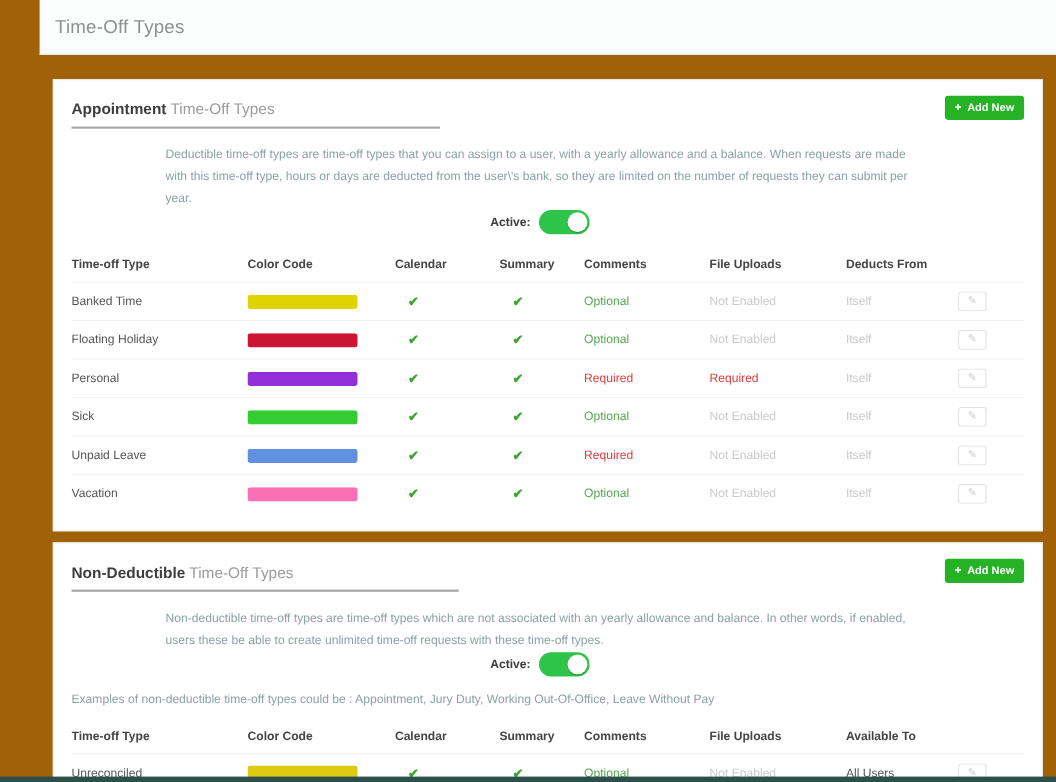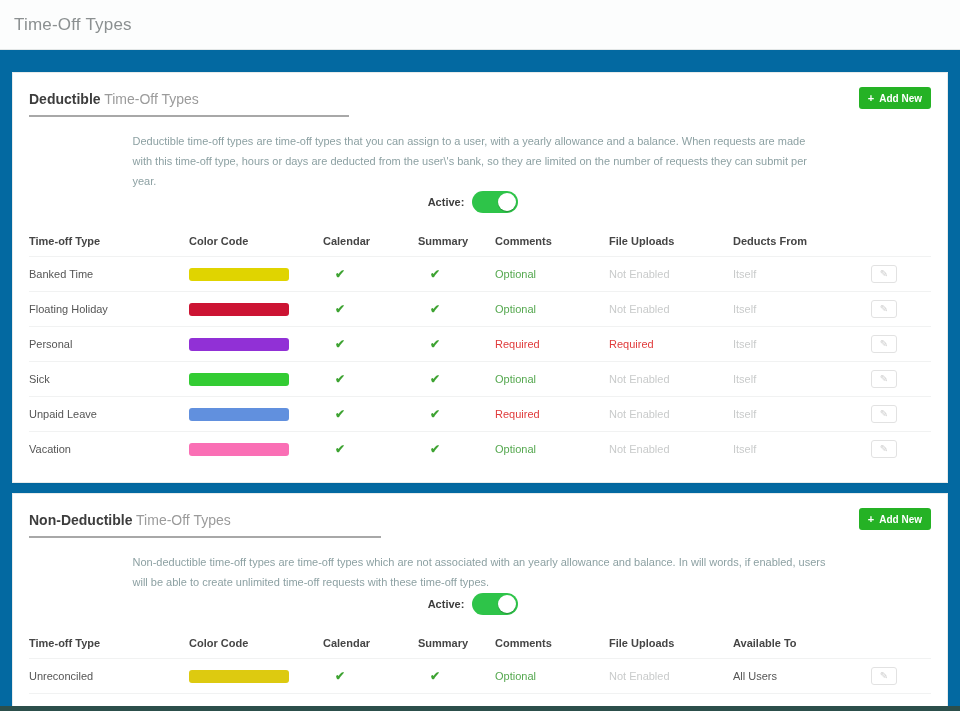--- a/index.html
+++ b/index.html
@@ -1,18 +1,18 @@
 <!DOCTYPE html>
 <html><head>
 <meta charset="utf-8">
 <style>
   * { margin:0; padding:0; box-sizing:border-box; }
   html,body { background:#e9eeee; }
   body { font-family:"Liberation Sans", sans-serif; }
-  .viewport { width:960px; height:711px; background:#0369a1; position:relative; overflow:hidden; }
+  .viewport { width:960px; height:711px; background:#a16207; position:relative; overflow:hidden;padding-left:36px; }
 
   .topbar { height:50px; background:#fcfdfd; border-bottom:1px solid #e3e7e7; display:flex; align-items:center; padding:0 14px; }
   .topbar h1 { font-size:17px; font-weight:400; color:#8b9091; letter-spacing:.2px; }
 
   main { padding:22px 12px 0; }
   .panel { background:#fff; border:1px solid #e7ebeb; box-shadow:0 1px 2px rgba(0,0,0,.04); padding:14px 16px 16px; margin-bottom:10px; }
 
   .panel-head { display:flex; justify-content:space-between; align-items:flex-start; }
   .panel-title { font-size:14px; font-weight:bold; color:#3d3d3d; padding:4px 150px 8px 0; width:max-content; border-bottom:2px solid #a8a8a8; }
   .panel-title .title-rest { font-weight:normal; color:#9b9b9b; }
@@ -52,21 +52,21 @@
 <div class="viewport">
 
   <div class="topbar">
     <h1>Time-Off Types</h1>
   </div>
 
   <main>
 
     <section class="panel">
       <div class="panel-head">
-        <h2 class="panel-title"><strong>Deductible</strong><span class="title-rest"> Time-Off Types</span></h2>
+        <h2 class="panel-title"><strong>Appointment</strong><span class="title-rest"> Time-Off Types</span></h2>
         <button class="add-new">
           <span class="plus">+</span>
           <span>Add New</span>
         </button>
       </div>
       <div class="desc-row">
         <p class="desc">Deductible time-off types are time-off types that you can assign to a user, with a yearly allowance and a balance. When requests are made with this time-off type, hours or days are deducted from the user\'s bank, so they are limited on the number of requests they can submit per year.</p>
         <div class="active-wrap">
           <span class="active-label">Active:</span>
           <span class="toggle">
@@ -150,28 +150,29 @@
 
     <section class="panel">
       <div class="panel-head">
         <h2 class="panel-title"><strong>Non-Deductible</strong><span class="title-rest"> Time-Off Types</span></h2>
         <button class="add-new">
           <span class="plus">+</span>
           <span>Add New</span>
         </button>
       </div>
       <div class="desc-row">
-        <p class="desc">Non-deductible time-off types are time-off types which are not associated with an yearly allowance and balance. In will words, if enabled, users will be able to create unlimited time-off requests with these time-off types.</p>
+        <p class="desc">Non-deductible time-off types are time-off types which are not associated with an yearly allowance and balance. In other words, if enabled, users these be able to create unlimited time-off requests with these time-off types.</p>
         <div class="active-wrap">
           <span class="active-label">Active:</span>
           <span class="toggle">
               <span class="knob"></span>
             </span>
         </div>
       </div>
+      <p class="examples">Examples of non-deductible time-off types could be : Appointment, Jury Duty, Working Out-Of-Office, Leave Without Pay</p>
       <div class="table">
           <div class="trow thead">
             <div class="tcell">Time-off Type</div>
             <div class="tcell">Color Code</div>
             <div class="tcell">Calendar</div>
             <div class="tcell">Summary</div>
             <div class="tcell">Comments</div>
             <div class="tcell">File Uploads</div>
             <div class="tcell">Available To</div>
             <div class="tcell"></div>

